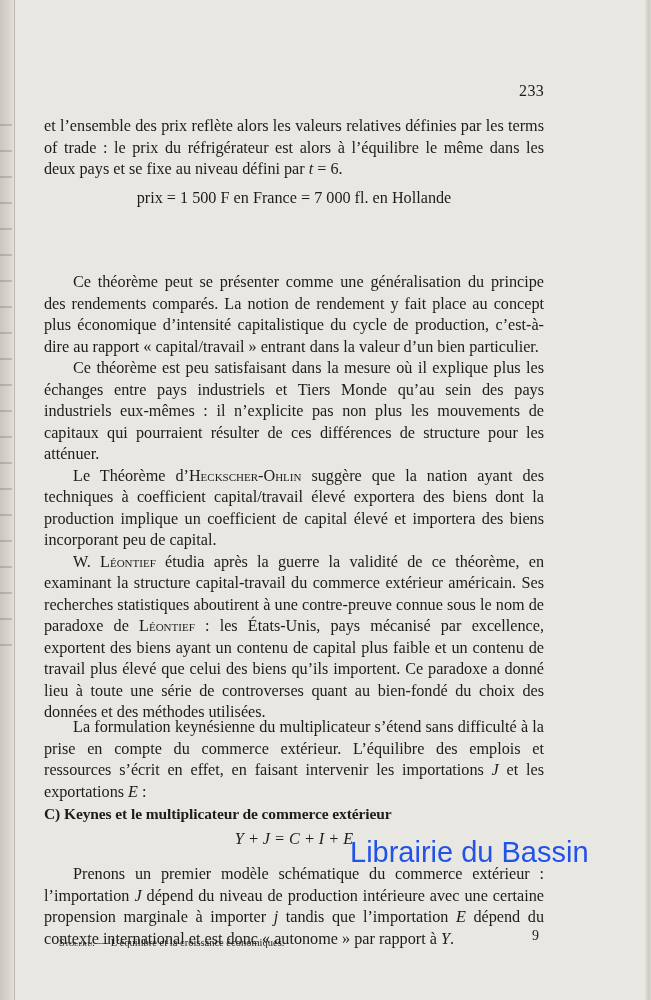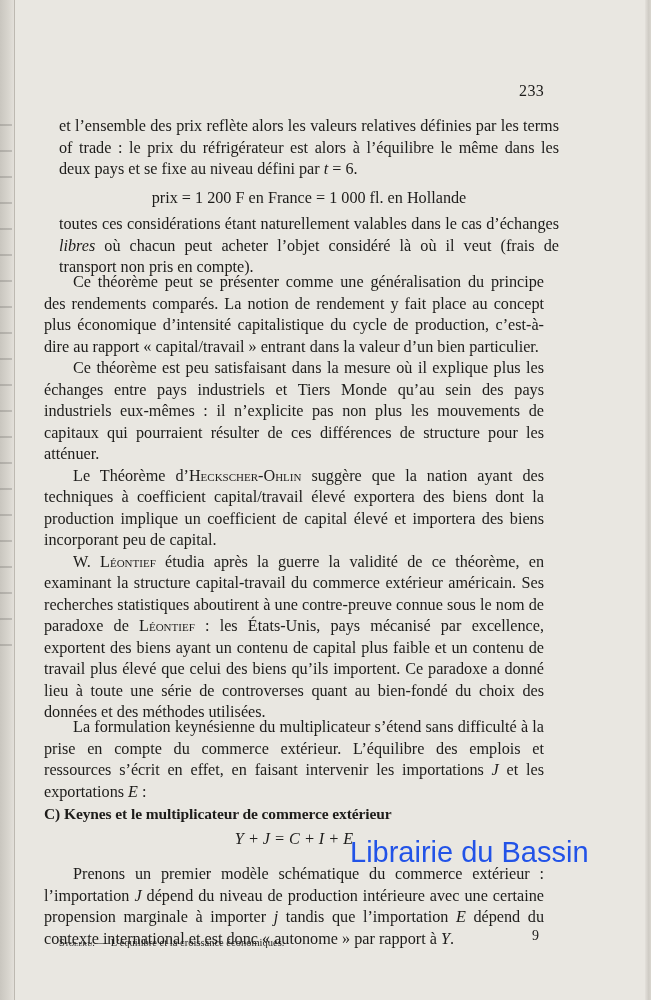--- a/index.html
+++ b/index.html
@@ -61,24 +61,23 @@
     <div class="left-edge-marks"></div>
   </div>
 <div class="right-edge"></div>
 
 <div class="page">
 
   <div class="running-head">
     <span class="pno">233</span>
   </div>
 
-  <div class="body-text" style="top:116px;margin-left:15px;">
+  <div class="body-text" style="top:116px;">
     <p class="p"><span>et l’ensemble des prix reflète alors les valeurs relatives définies par les terms of trade : le prix du réfrigérateur est alors à l’équilibre le même dans les deux pays et se fixe au niveau défini par </span><span class="it">t</span><span> = 6.</span></p>
-    <p class="p center" style="margin:7px 0 5px 0;">prix = 1 200 F en France = 1 000 fl. en Hollande</p>
-    <p class="p"><span>toutes ces considérations étant naturellement valables dans le cas d’échanges </span><span class="it">libres</span><span> où chacun peut acheter l’objet considéré là où il veut (frais de transport non pris en compte).</span></p>
+    <p class="p center" style="margin:7px 0 5px 0;">prix = 1 500 F en France = 7 000 fl. en Hollande</p>
   </div>
 
   <div class="body-text" style="top:272px;">
     <p class="p indent" style="">Ce théorème peut se présenter comme une généralisation du principe des rendements comparés. La notion de rendement y fait place au concept plus économique d’intensité capitalistique du cycle de production, c’est-à-dire au rapport « capital/travail » entrant dans la valeur d’un bien particulier.</p>
     <p class="p indent">Ce théorème est peu satisfaisant dans la mesure où il explique plus les échanges entre pays industriels et Tiers Monde qu’au sein des pays industriels eux-mêmes : il n’explicite pas non plus les mouvements de capitaux qui pourraient résulter de ces différences de structure pour les atténuer.</p>
     <p class="p indent"><span>Le Théorème d’</span><span class="sc">Heckscher-Ohlin</span><span> suggère que la nation ayant des techniques à coefficient capital/travail élevé exportera des biens dont la production implique un coefficient de capital élevé et importera des biens incorporant peu de capital.</span></p>
     <p class="p indent"><span>W. </span><span class="sc">Léontief</span><span> étudia après la guerre la validité de ce théorème, en examinant la structure capital-travail du commerce extérieur américain. Ses recherches statistiques aboutirent à une contre-preuve connue sous le nom de paradoxe de </span><span class="sc">Léontief</span><span> : les États-Unis, pays mécanisé par excellence, exportent des biens ayant un contenu de capital plus faible et un contenu de travail plus élevé que celui des biens qu’ils importent. Ce paradoxe a donné lieu à toute une série de controverses quant au bien-fondé du choix des données et des méthodes utilisées.</span></p>
   </div>
 
   <div class="body-text" style="top:703px;">

